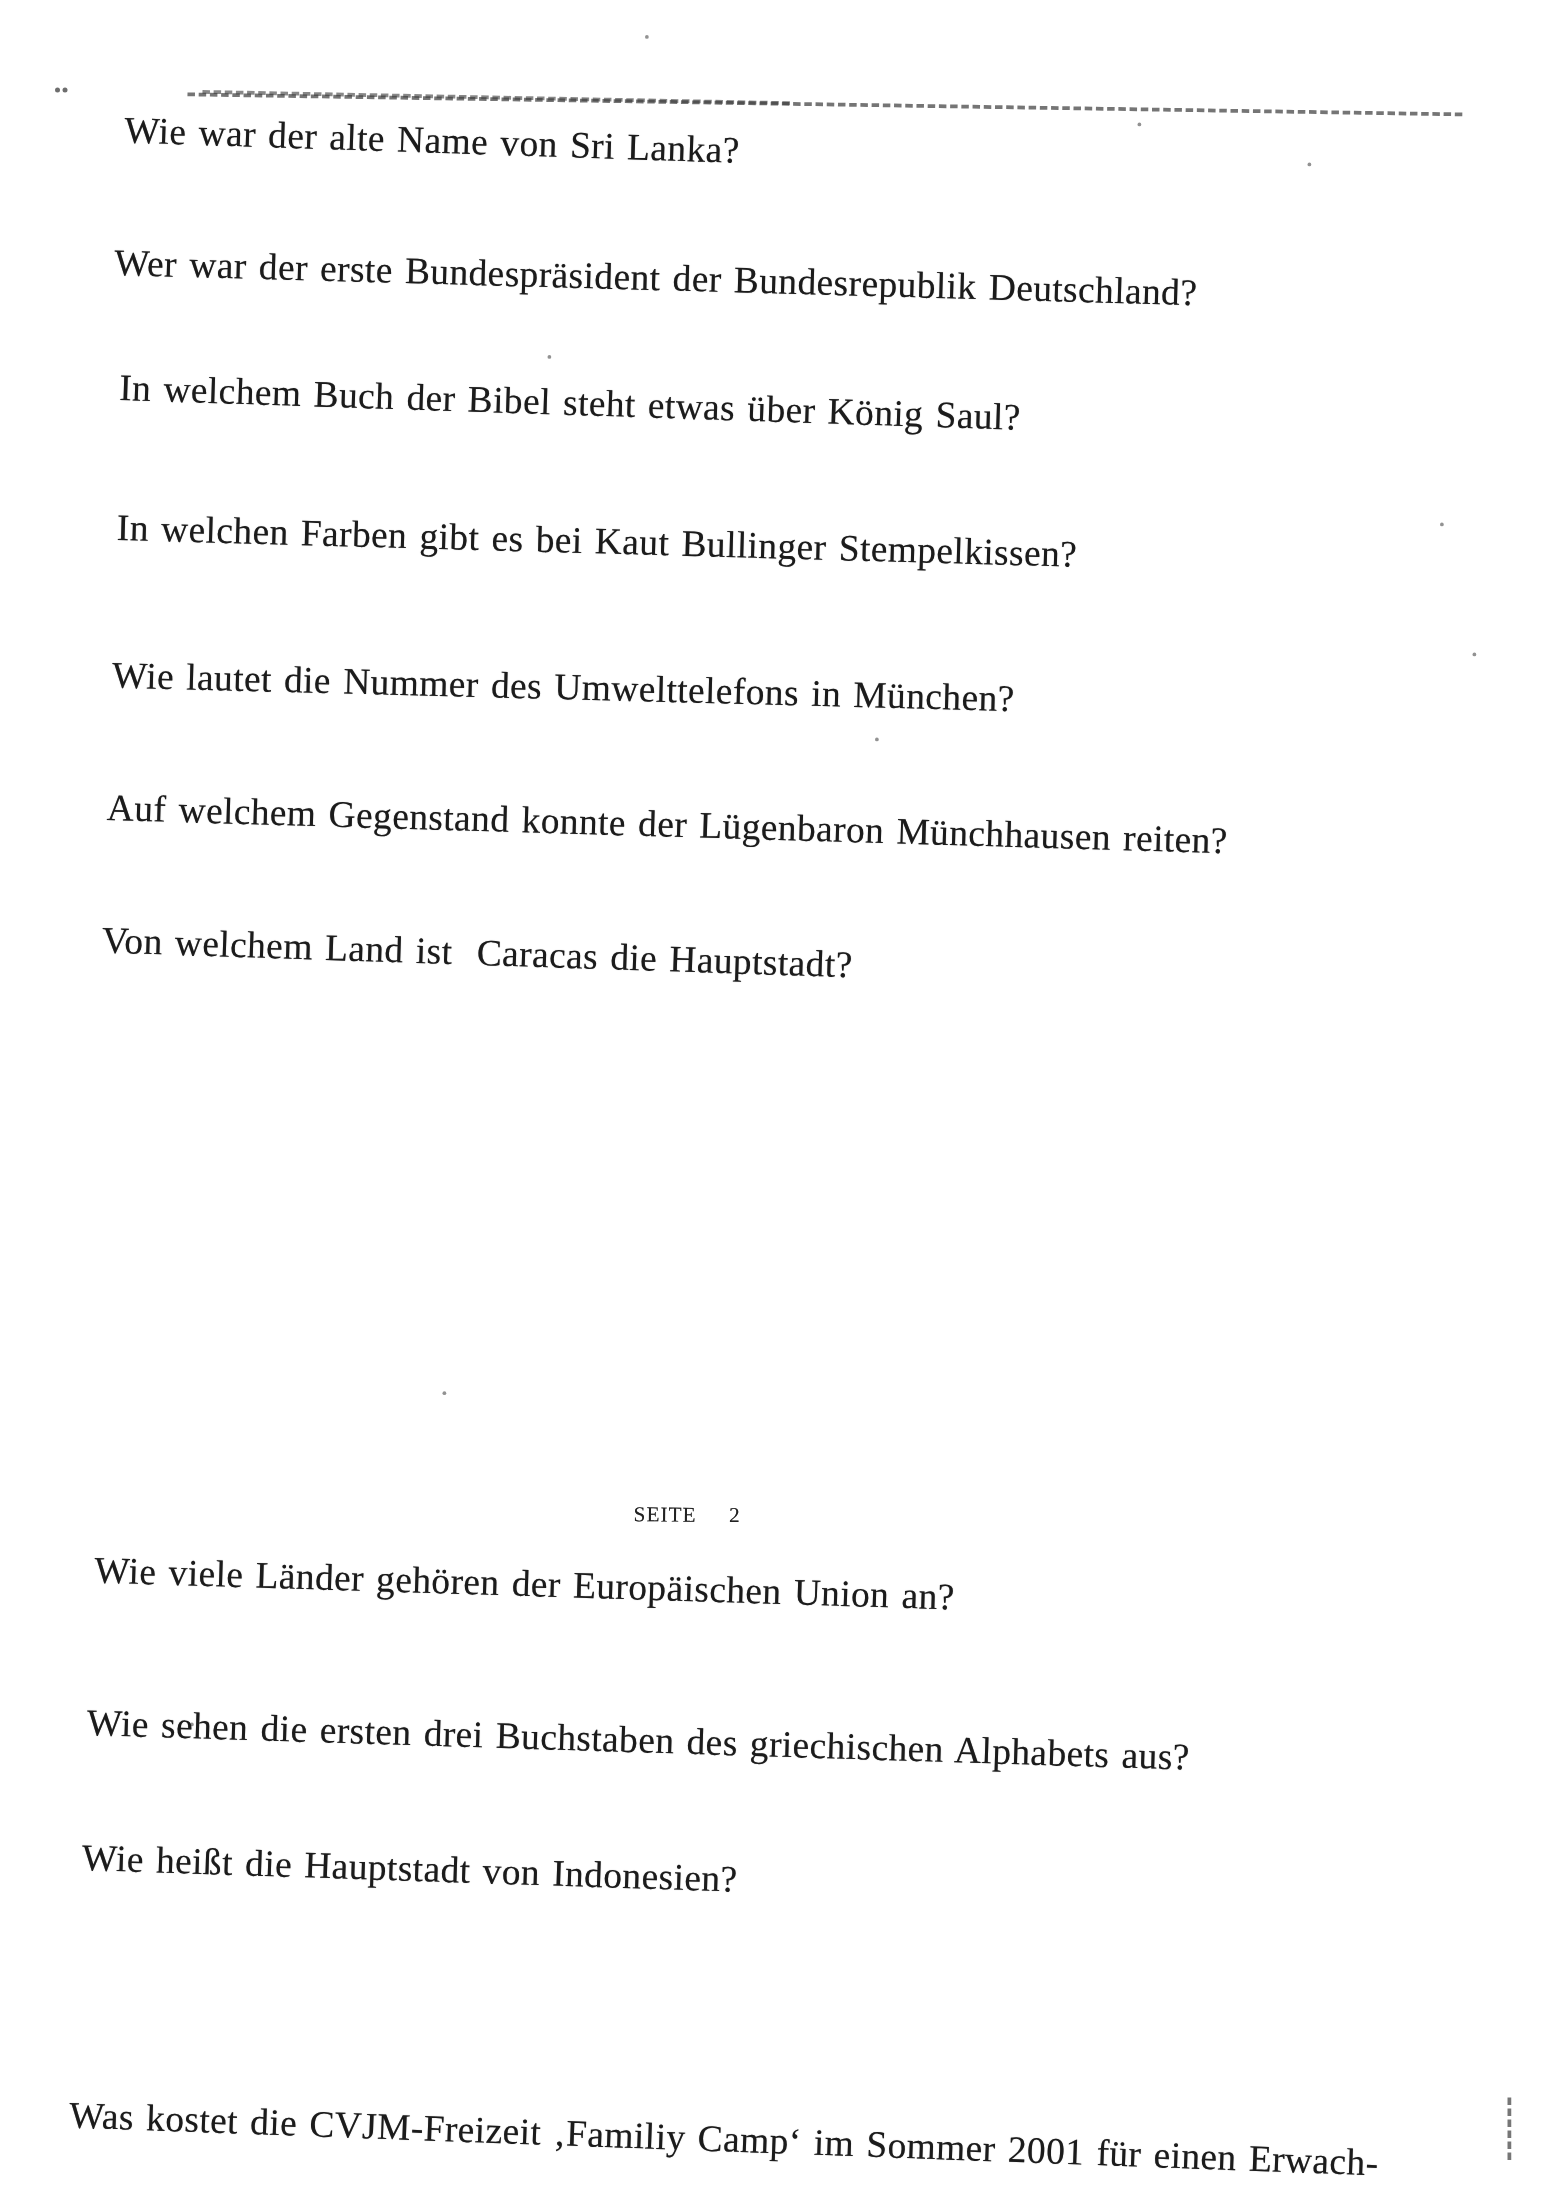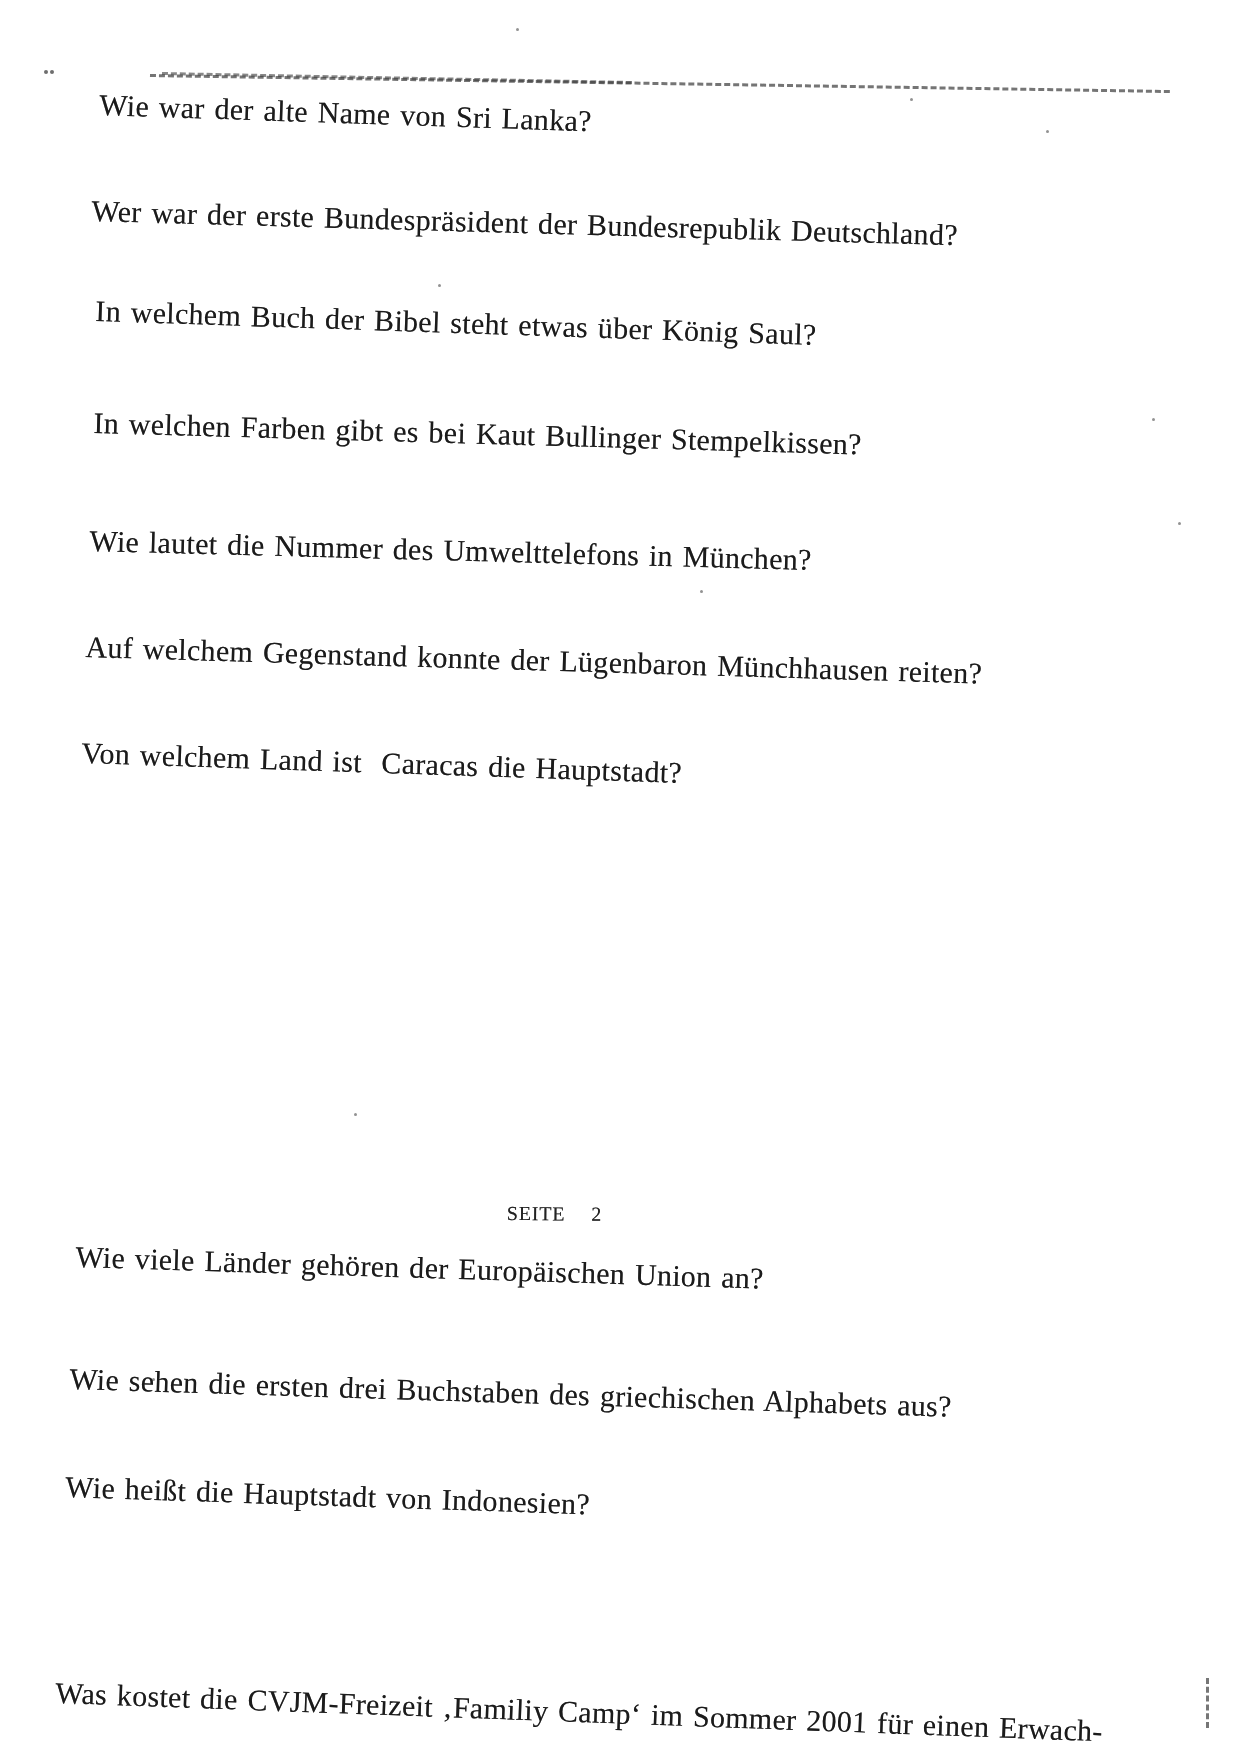--- a/index.html
+++ b/index.html
@@ -18,21 +18,21 @@
     letter-spacing:0.3px;
     word-spacing:2px;
     white-space:pre;
     transform:rotate(var(--r,1.7deg));
     transform-origin:0 0;
     text-shadow:0 0 0.6px rgba(20,20,20,0.55);
   }
   .q.wrap{white-space:pre;line-height:50px;}
   .marker{
     position:absolute;
-    font-size:20px;
+    font-size:17px;
     color:#222;
     letter-spacing:0.8px;
     transform:rotate(0.5deg);
     transform-origin:0 0;
     text-shadow:0 0 0.5px rgba(20,20,20,0.5);
   }
   .marker .pgnum{display:inline-block;margin-left:26px;}
   .dashline{
     position:absolute;
     left:150px;top:74px;

